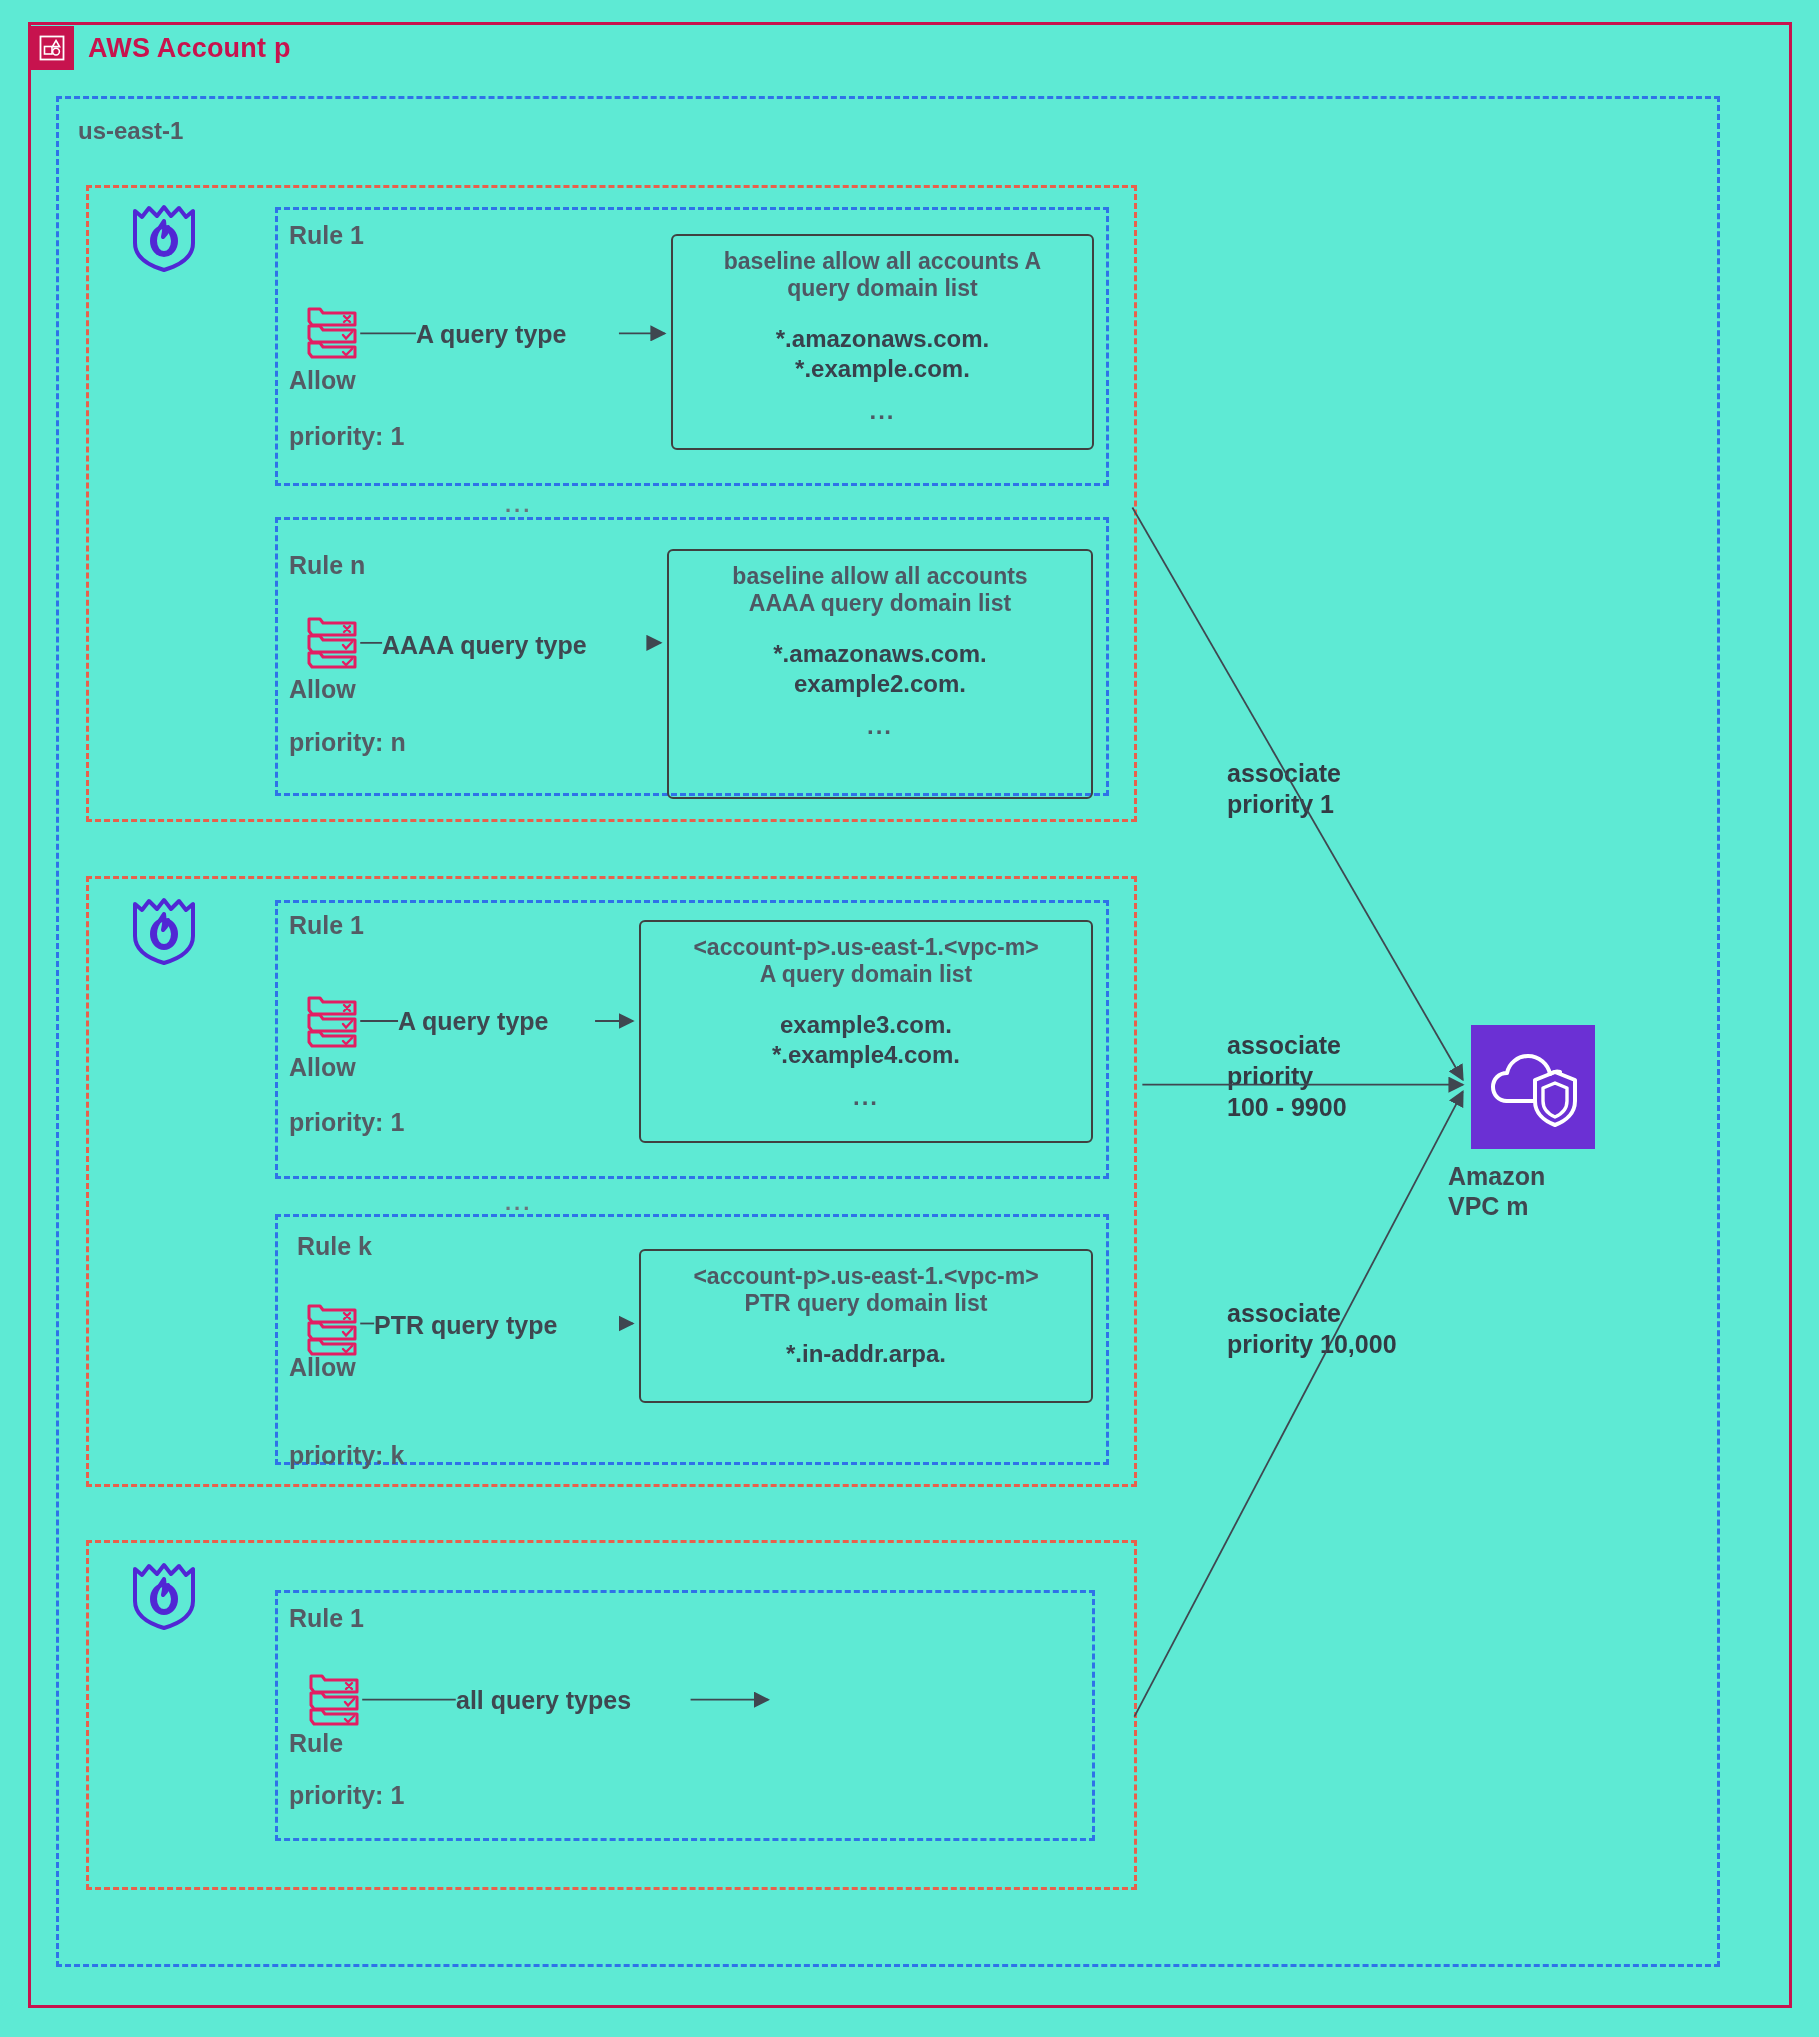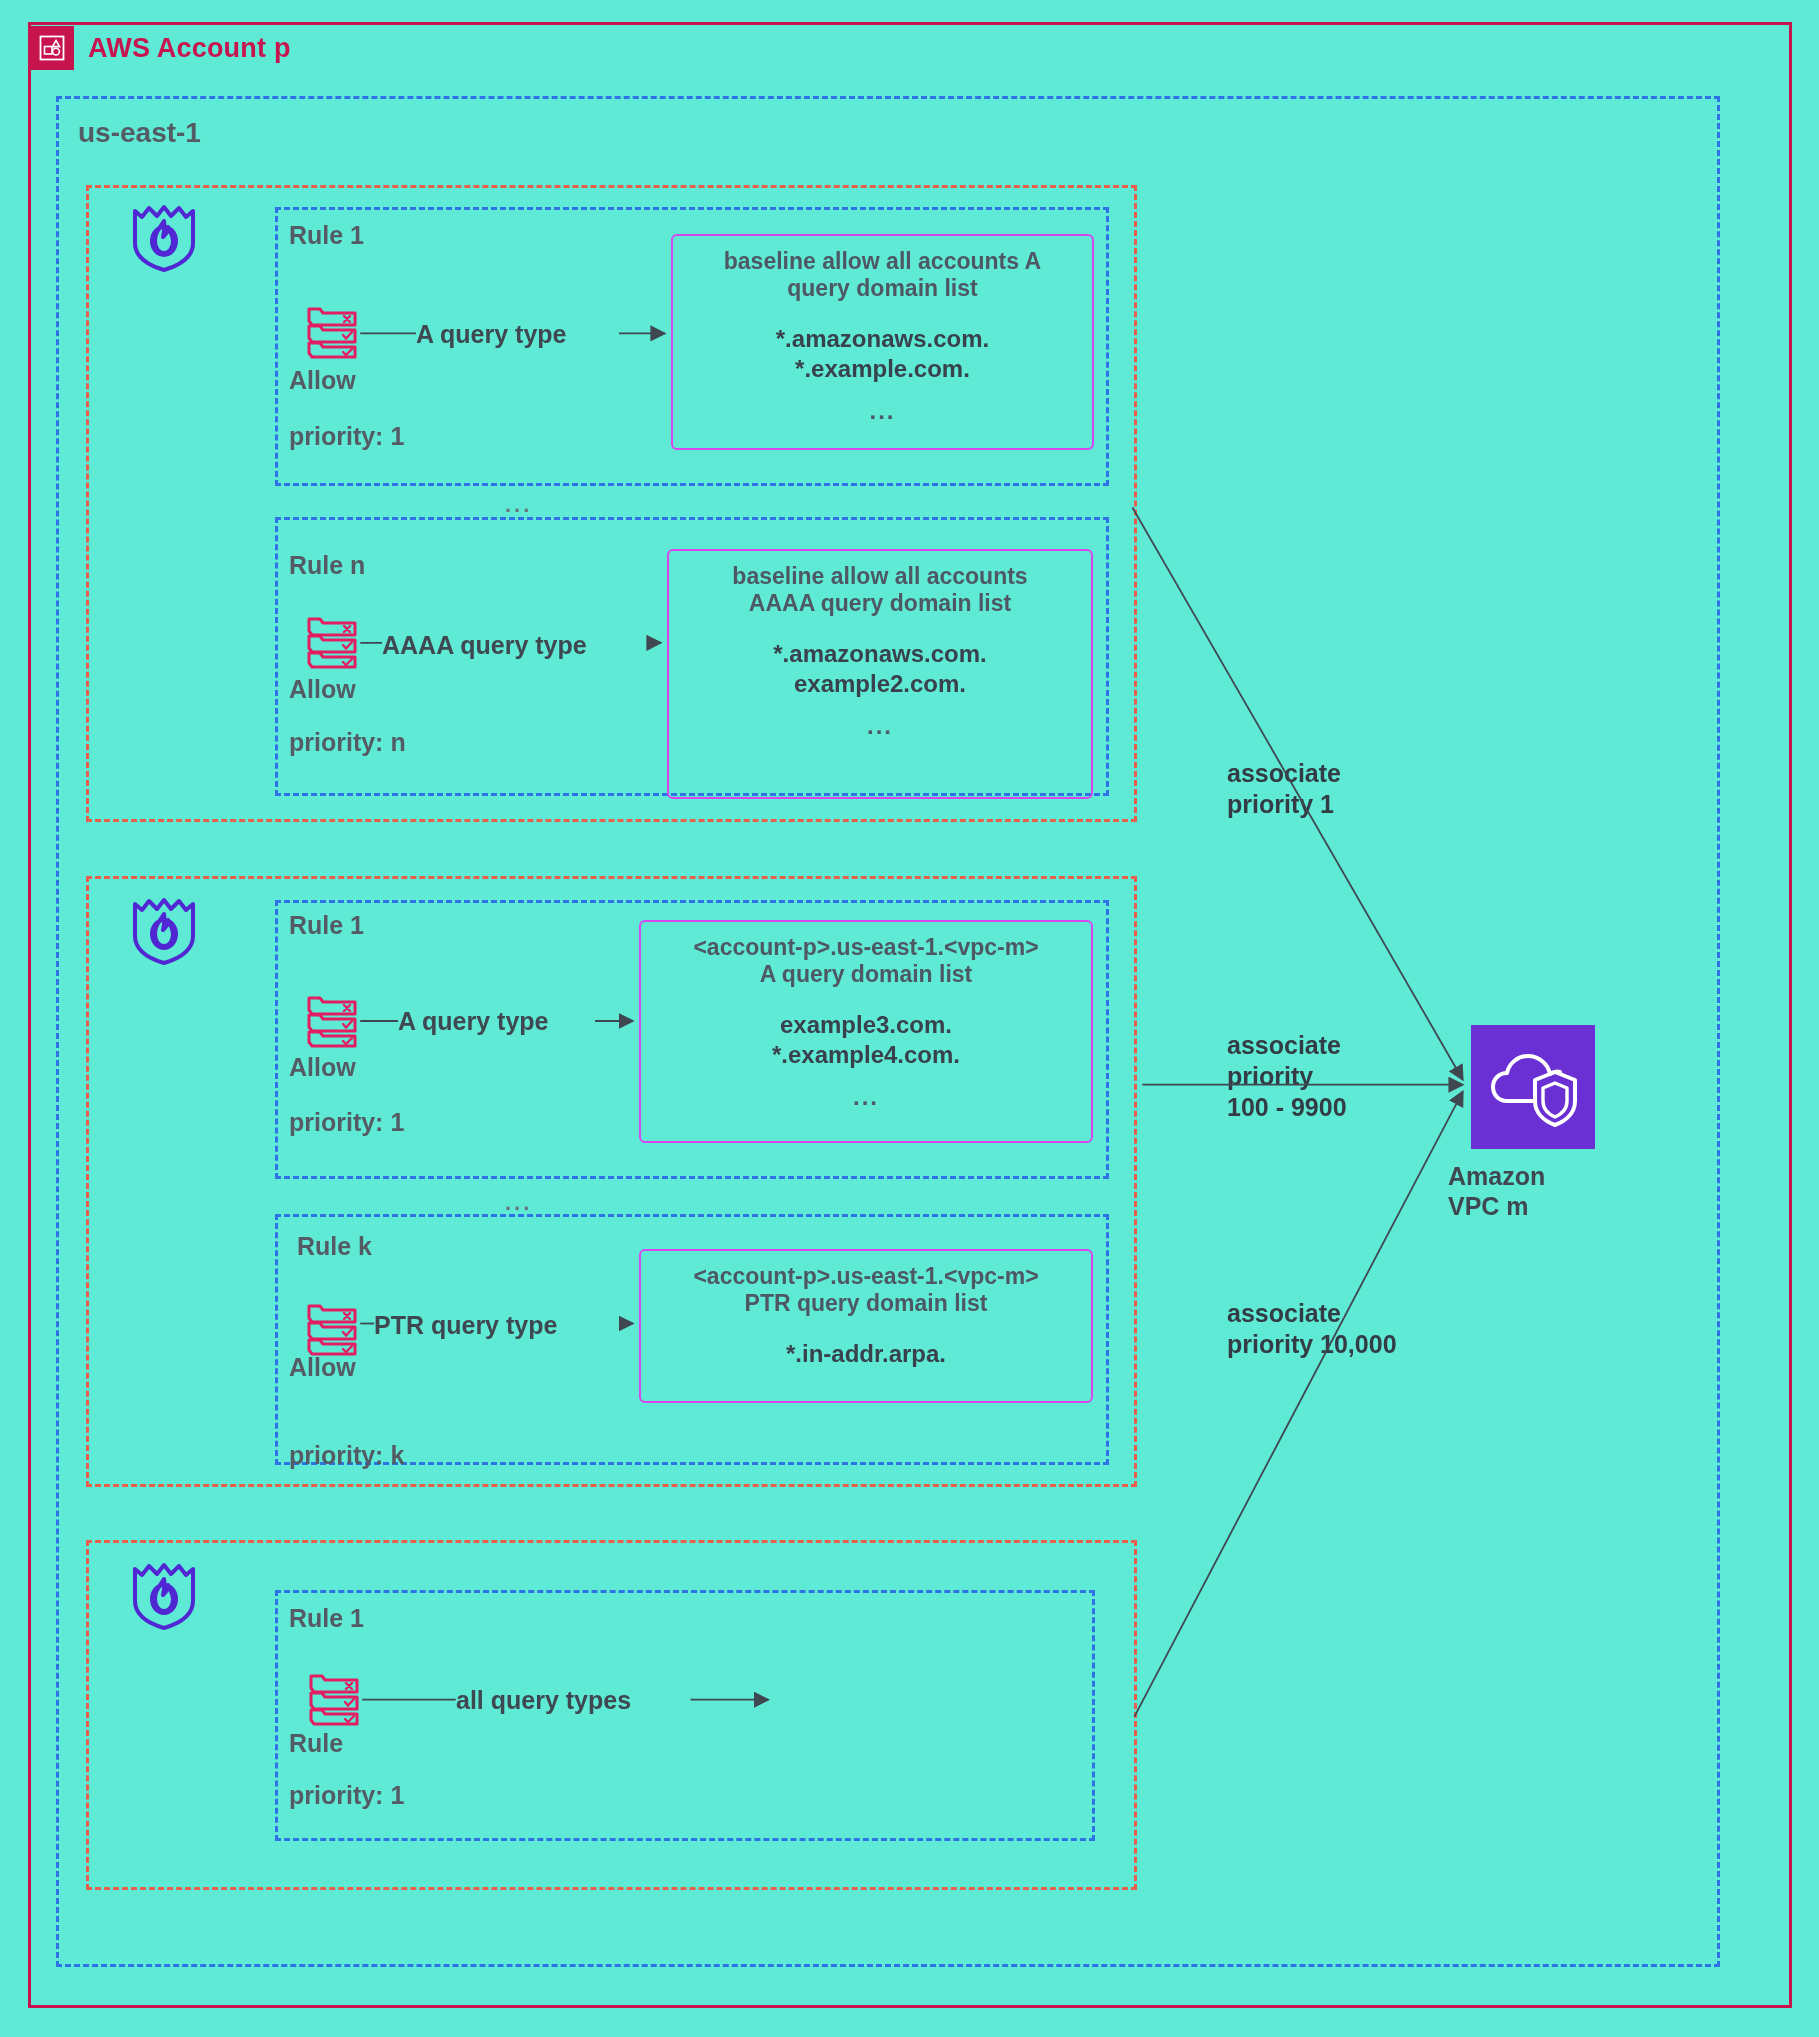--- a/index.html
+++ b/index.html
@@ -61,21 +61,21 @@
     width: 1664px;
     height: 1871px;
     border: 3px dashed #2F72E8;
     box-sizing: border-box;
   }
   .region-label {
     position: absolute;
     left: 78px;
     top: 117px;
     color: #545B64;
-    font-size: 28px;
+    font-size: 24px;
     font-weight: bold;
     white-space: nowrap;
   }
 
   
   .rulegroup {
     position: absolute;
     border: 3px dashed #E8604C;
     box-sizing: border-box;
   }
@@ -121,21 +121,21 @@
     position: absolute;
     color: #3F4750;
     font-size: 25px;
     font-weight: bold;
     white-space: nowrap;
   }
 
   
   .domainbox {
     position: absolute;
-    border: 2px solid #d946ef;
+    border: 2px solid #404040;
     border-radius: 6px;
     box-sizing: border-box;
     display: flex;
     flex-direction: column;
     align-items: center;
     padding-top: 12px;
   }
   .domainbox .dl-title {
     color: #4E5864;
     font-size: 23px;

